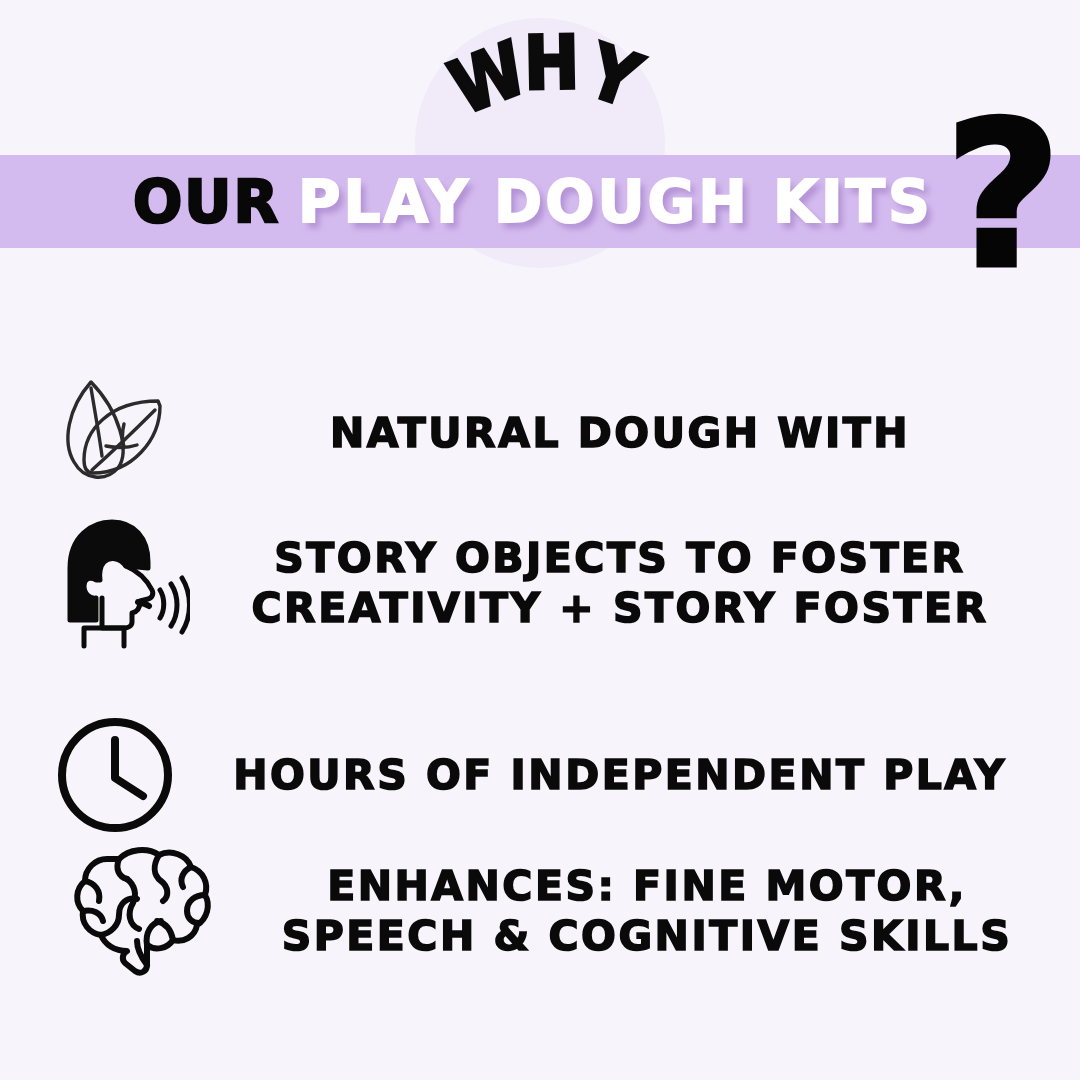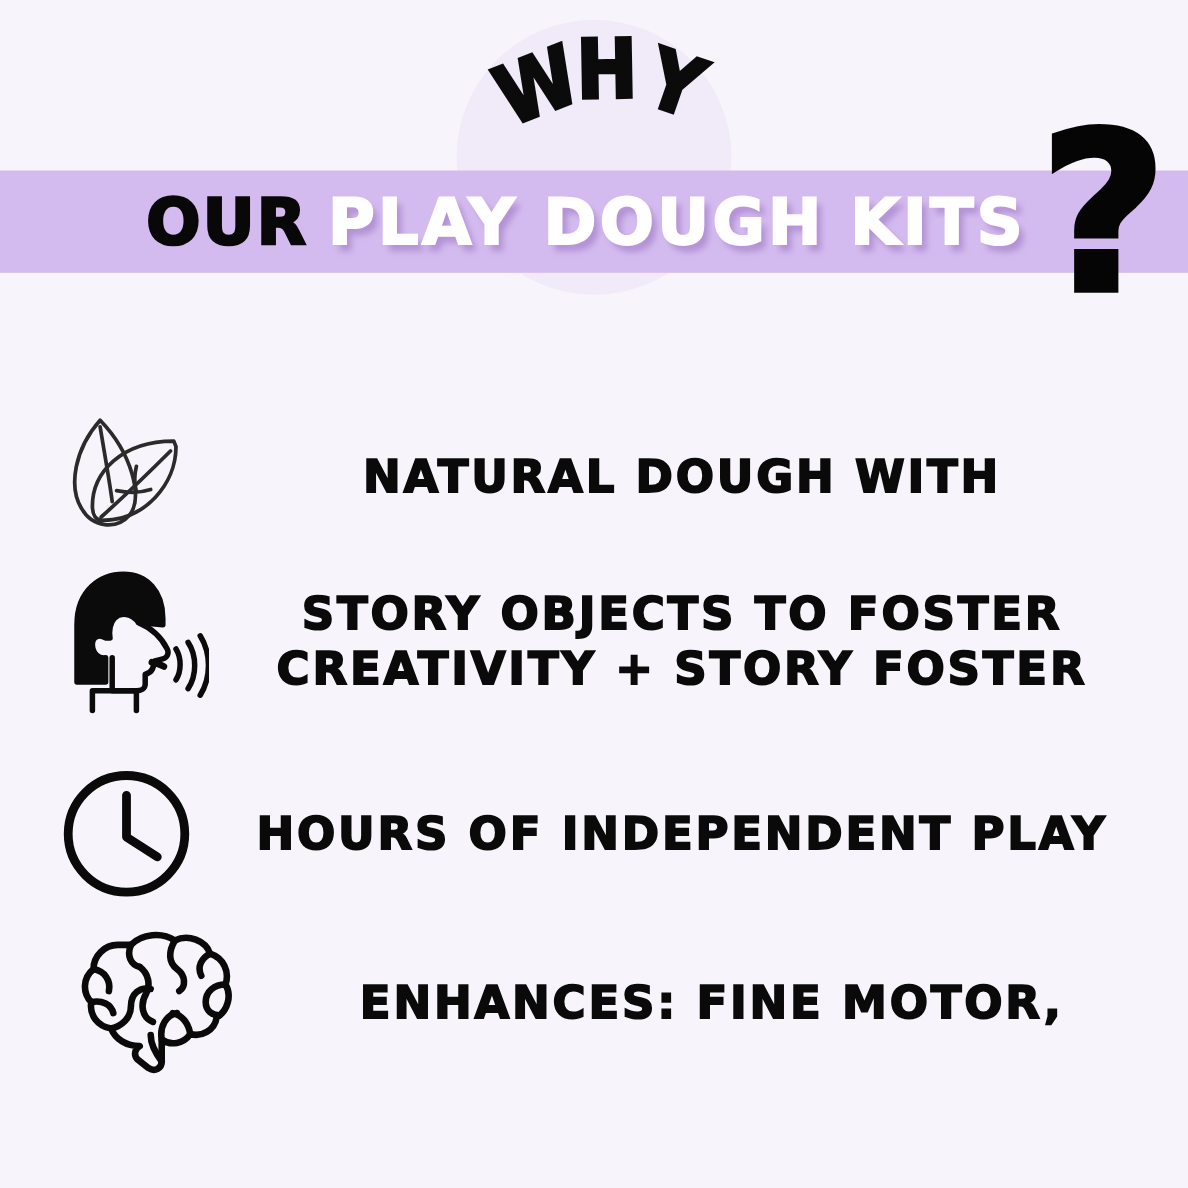--- a/index.html
+++ b/index.html
@@ -119,21 +119,21 @@
   }
   .feature-row {
     position: absolute;
     left: 0;
     width: 1080px;
     display: flex;
     align-items: center;
   }
   #row-0 { top: 48px;  height: 170px; }
   #row-1 { top: 198px; height: 170px; }
-  #row-2 { top: 373px; height: 170px; }
+  #row-2 { top: 390px; height: 170px; }
   #row-3 { top: 521px; height: 180px; padding-left: 27px; }
 
   .feature-icon {
     width: 220px;
     min-width: 220px;
     display: flex;
     align-items: center;
     justify-content: center;
     padding-left: 10px;
     box-sizing: border-box;
@@ -240,16 +240,17 @@
         <path d="M18 40 C28 42 34 50 32 60"></path>
         <path d="M34 94 C44 92 52 84 52 74 C52 62 60 56 70 58"></path>
         <path d="M60 38 C68 44 70 54 66 62 C60 72 62 84 72 88"></path>
         <path d="M80 104 C78 92 84 82 94 80"></path>
         <path d="M106 99 C104 88 98 82 90 80"></path>
         <path d="M80 124 C74 116 70 108 70 100"></path>
       </svg>
     </div>
     <div class="feature-text">
       <span class="line">ENHANCES: FINE MOTOR,</span>
+      <span class="line">SPEECH &amp; COGNITIVE SKILLS</span>
     </div>
   </div>
 
 </div>
 
 </body></html>

